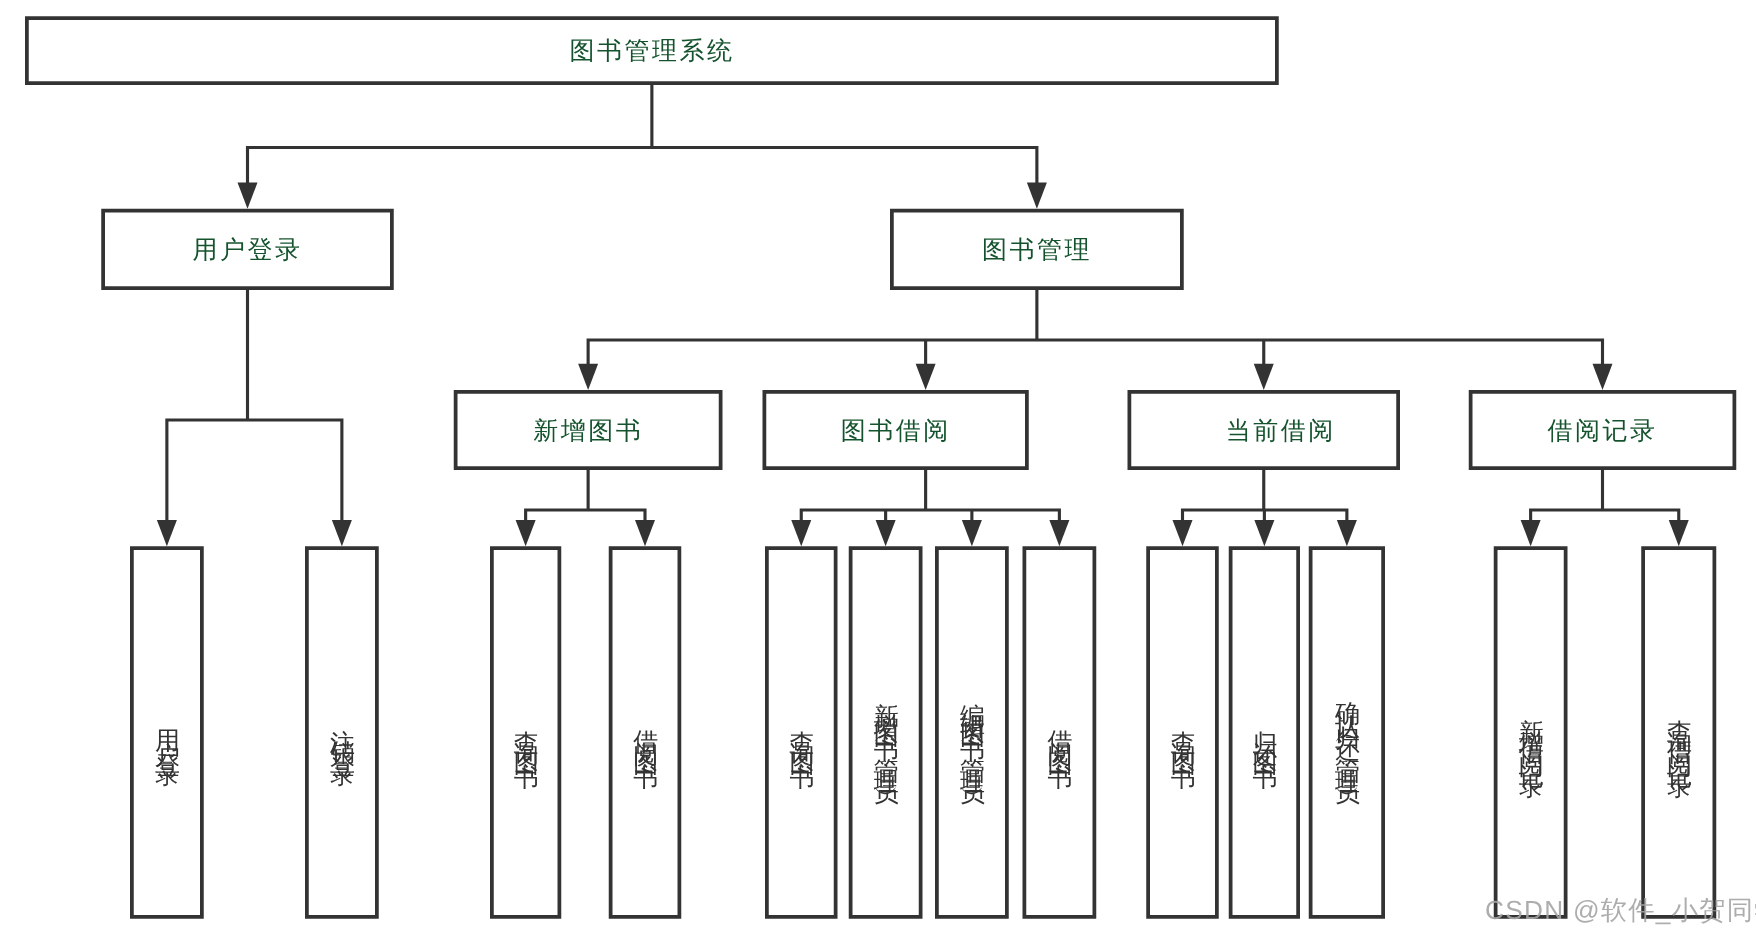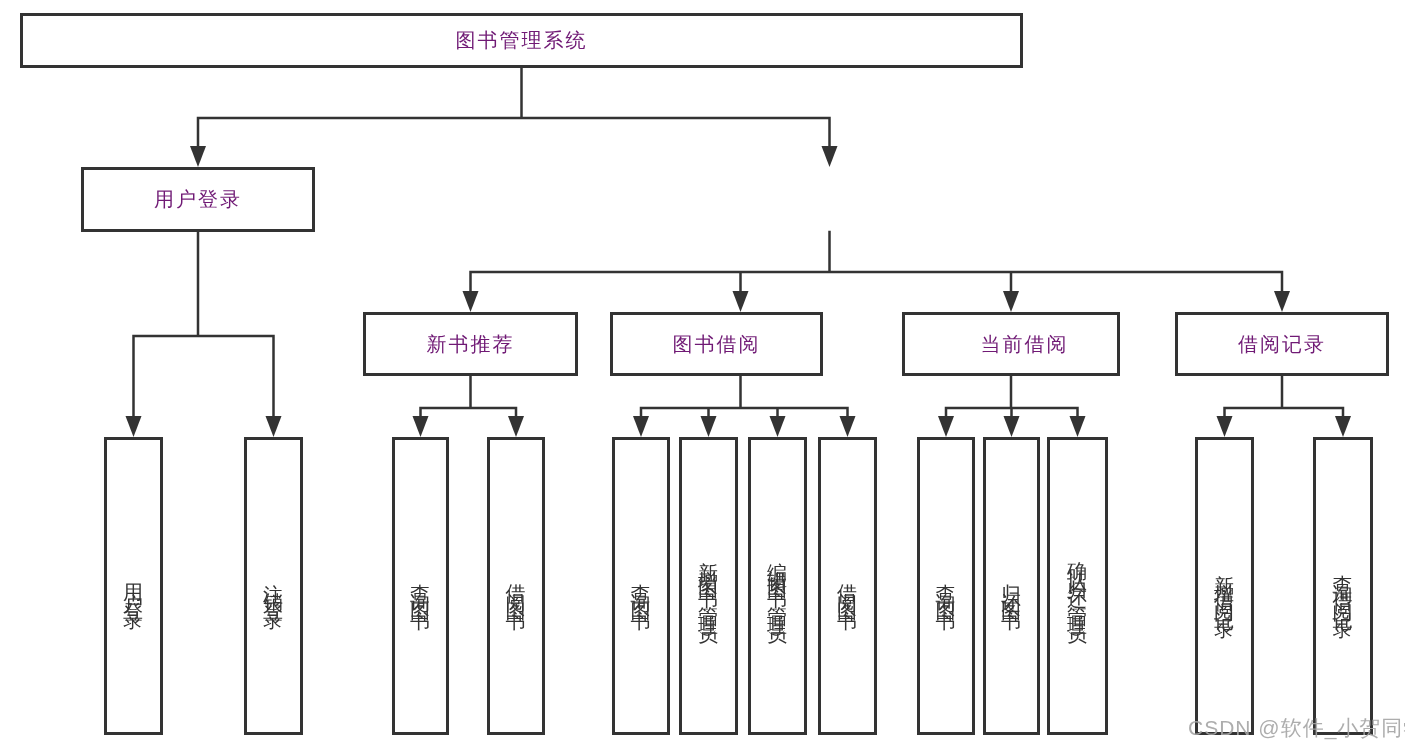--- a/index.html
+++ b/index.html
@@ -19,21 +19,21 @@
     background: #ffffff;
     border: 3px solid #333333;
     display: flex;
     align-items: center;
     justify-content: center;
     text-align: center;
   }
   .h-node span {
     font-size: 20px;
     letter-spacing: 2px;
-    color: #701a75;
+    color: #14532d;
     white-space: nowrap;
   }
   .v-node span {
     writing-mode: vertical-rl;
     text-orientation: mixed;
     font-size: 20px;
     letter-spacing: 9px;
     color: #333333;
     line-height: 1;
   }
@@ -90,23 +90,26 @@
     <polygon points="1343,437 1335,416 1351,416" fill="#333333" stroke="none"></polygon>
   </svg>
 
   <div class="node h-node" style="left:20px; top:13px; width:1003px; height:55px;">
     <span>图书管理系统</span>
   </div>
 
   <div class="node h-node" style="left:81px; top:167px; width:234px; height:65px;">
     <span>用户登录</span>
   </div>
+  <div class="node h-node" style="left:712px; top:167px; width:235px; height:65px;">
+    <span>图书管理</span>
+  </div>
 
   <div class="node h-node" style="left:363px; top:312px; width:215px; height:64px;">
-    <span>新书推荐</span>
+    <span>新增图书</span>
   </div>
   <div class="node h-node" style="left:610px; top:312px; width:213px; height:64px;">
     <span>图书借阅</span>
   </div>
   <div class="node h-node" style="left:902px; top:312px; width:218px; height:64px;padding-left:27px;">
     <span>当前借阅</span>
   </div>
   <div class="node h-node" style="left:1175px; top:312px; width:214px; height:64px;">
     <span>借阅记录</span>
   </div>

